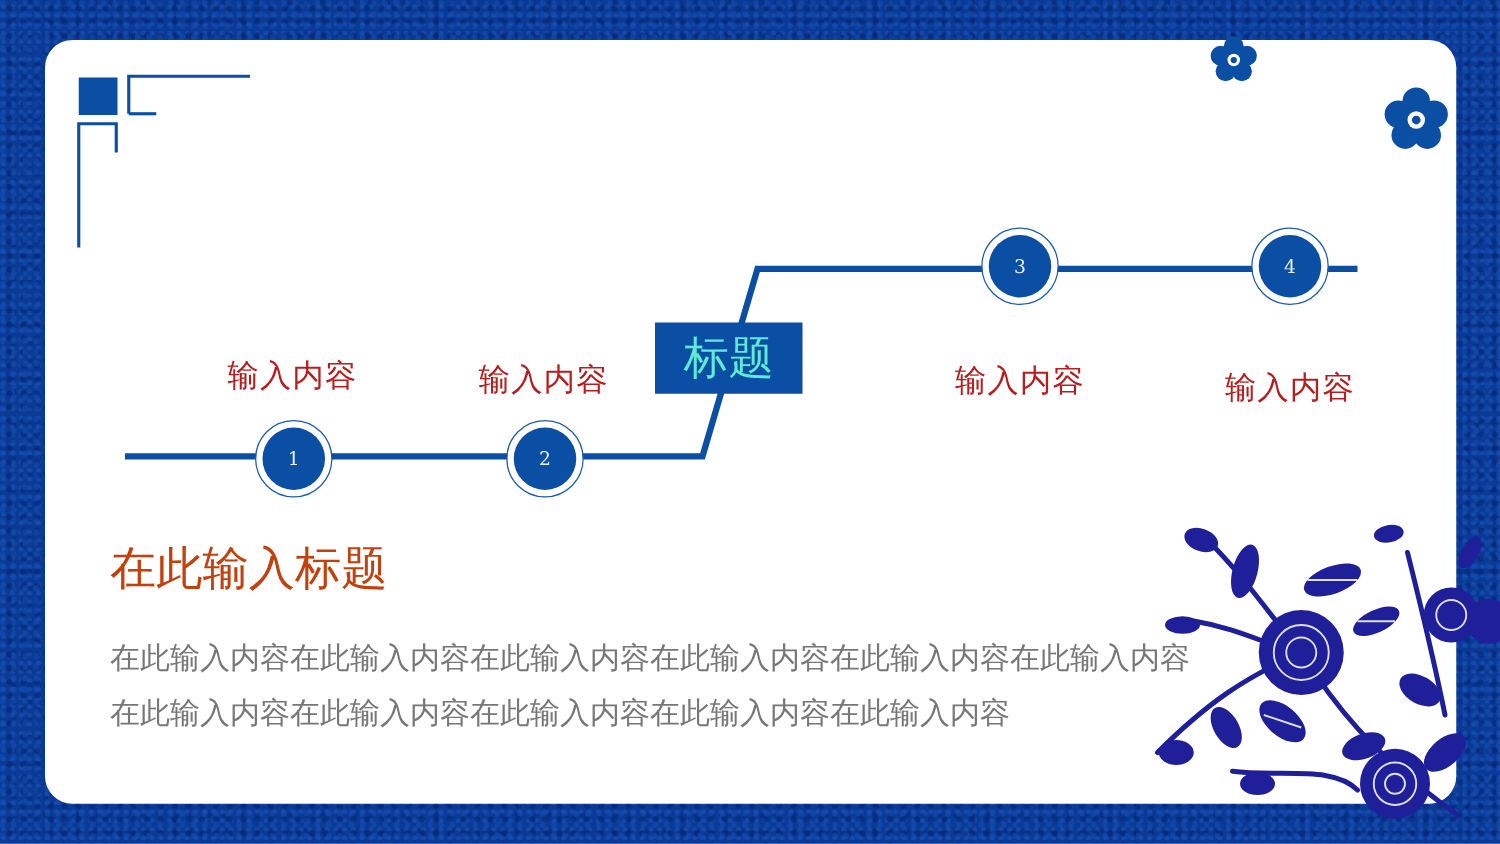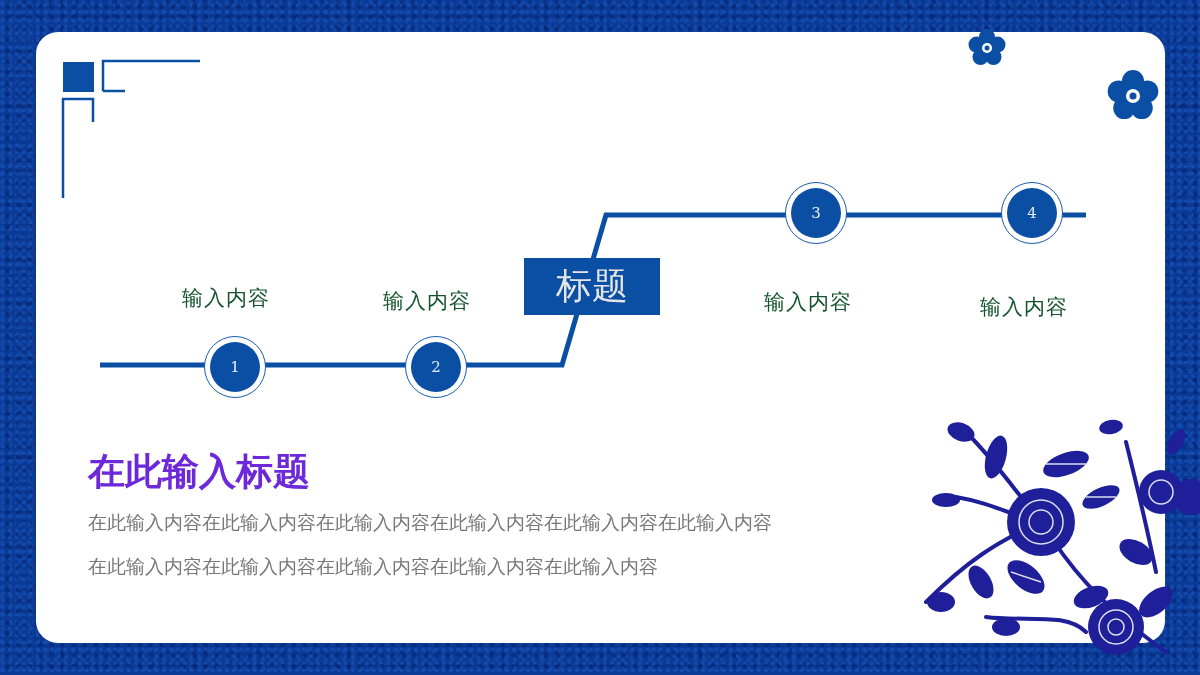--- a/index.html
+++ b/index.html
@@ -27,35 +27,35 @@
     display: flex; align-items: center; justify-content: center;
     box-sizing: border-box;
   }
   .node-inner {
     width: 50px; height: 50px; border-radius: 50%; background: #0a4fa3;
     color: #e8eef8; font-size: 15px;
     display: flex; align-items: center; justify-content: center;
     font-family: "DejaVu Serif", serif;
   }
   .step-label {
-    position: absolute; font-size: 21px; color: #14532d; letter-spacing: 1px;
+    position: absolute; font-size: 25px; color: #b91c1c; letter-spacing: 1px;
     font-family: "DejaVu Serif", serif; white-space: nowrap;
   }
   .title-box {
-    position: absolute; left: 488px; top: 226px; width: 136px; height: 57px;
-    background: #0a4fa3; color: #e5e5e5; font-size: 36px;
+    position: absolute; left: 488px; top: 226px; width: 118px; height: 57px;
+    background: #0a4fa3; color: #5eead4; font-size: 36px;
     display: flex; align-items: center; justify-content: center;
     font-family: "DejaVu Serif", serif;
   }
   .main-title {
-    position: absolute; left: 52px; top: 415px; font-size: 37px; color: #6d28d9;
-    font-family: "DejaVu Serif", serif; white-space: nowrap; font-weight: bold;
+    position: absolute; left: 52px; top: 398px; font-size: 37px; color: #c2410c;
+    font-family: "DejaVu Serif", serif; white-space: nowrap;
   }
   .body-line {
-    position: absolute; left: 52px; font-size: 19px; color: #777;
+    position: absolute; left: 52px; font-size: 24px; color: #777;
     font-family: "DejaVu Serif", serif; white-space: nowrap;
   }
   .flower-small { position: absolute; }
 </style>
 </head>
 <body>
 
 <div class="card">
 
   <div class="abs corner-square"></div>

